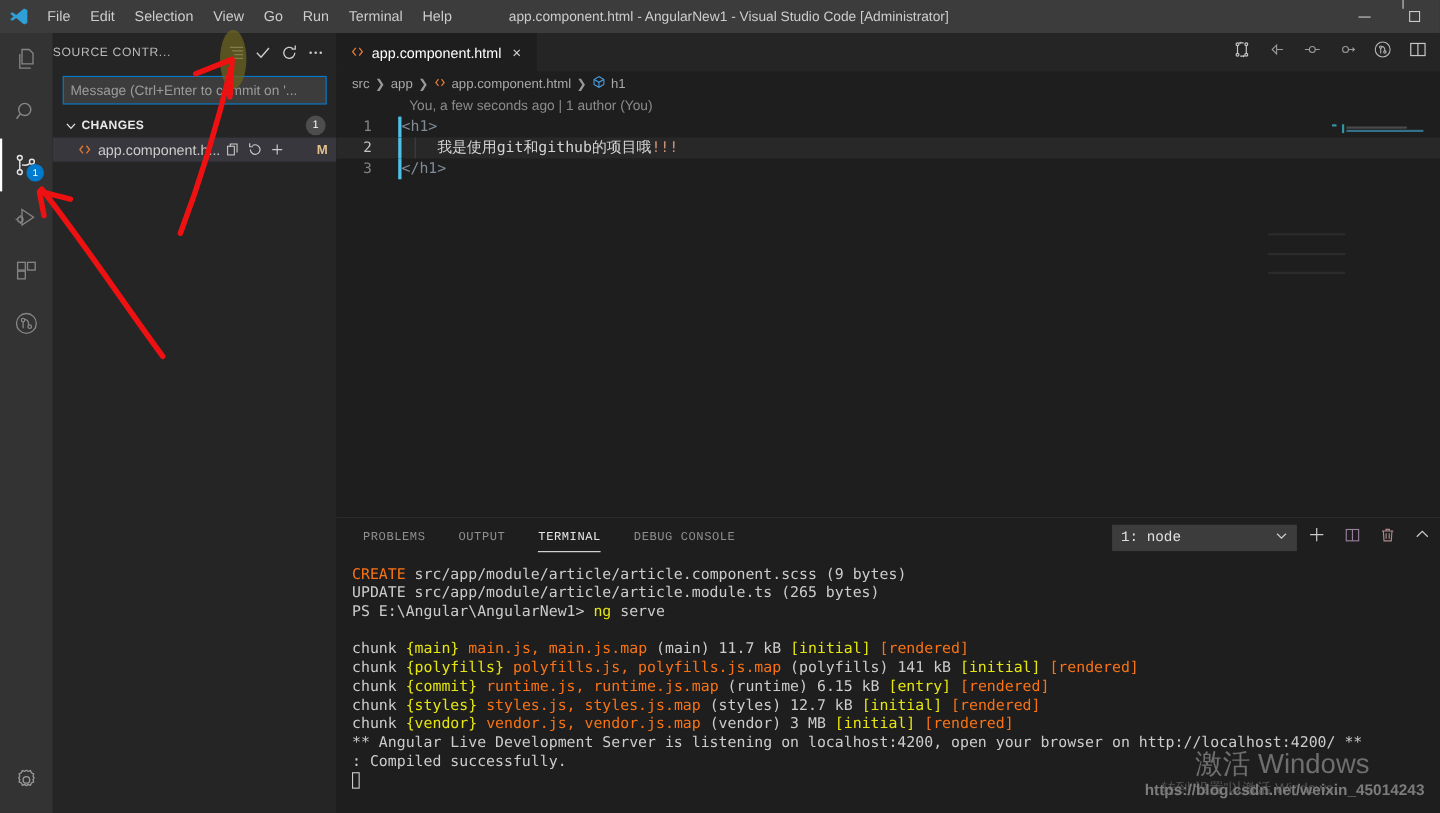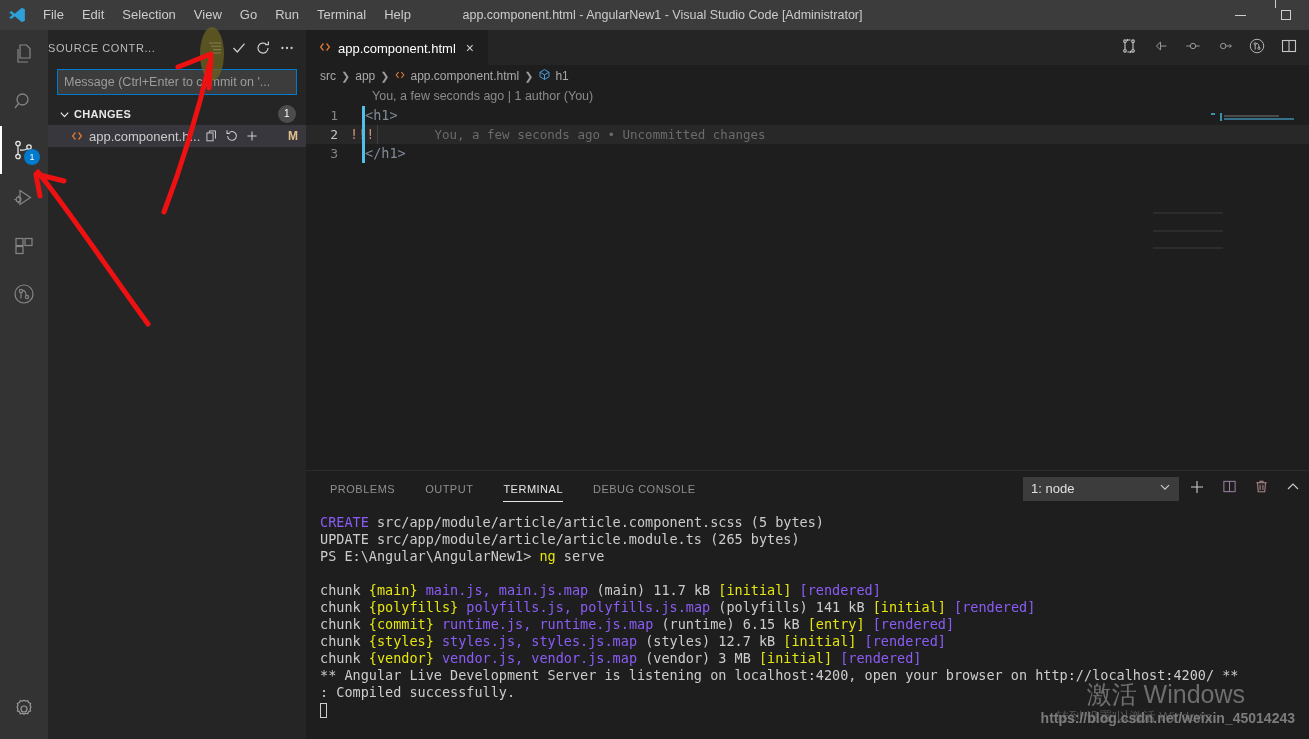--- a/index.html
+++ b/index.html
@@ -207,52 +207,53 @@
   .mm-line { position: absolute; height: 2px; }
 
   
   .panel {
     position: absolute; top: 470px; left: 306px; width: 1003px; height: 269px;
     background: #1e1e1e; border-top: 1px solid #2b2b2b;
   }
   .panel-tabs {
     height: 35px; display: flex; align-items: center;
     padding-left: 14px;
+    font-family: Liberation Mono, monospace;
   }
   .panel-tab {
     position: relative; height: 35px; display: flex; align-items: center;
     padding: 0 10px; margin-right: 10px;
     font-size: 11px; letter-spacing: 0.5px; text-transform: uppercase;
     color: #8f8f8f;
   }
   .panel-tab.active { color: #e7e7e7; }
   .panel-tab.active::after {
     content: ""; position: absolute; left: 10px; right: 10px; bottom: 4px;
     height: 1px; background: #e7e7e7;
   }
   .panel-right {
     margin-left: auto; display: flex; align-items: center; gap: 4px; padding-right: 2px;
   }
   .term-select {
-    width: 156px; height: 24px; background: #3c3c3c;
+    width: 168px; height: 24px; background: #3c3c3c;
     display: flex; align-items: center; padding: 0 8px;
     font-size: 13px; color: #e0e0e0;
   }
   .term-select .sel-chev { margin-left: auto; }
   .pnl-btn { width: 28px; height: 28px; display: flex; align-items: center; justify-content: center; border-radius: 3px; }
 
   .terminal {
     position: absolute; top: 35px; left: 0; right: 0; bottom: 0;
     padding: 8px 0 0 14px;
     font-family: "DejaVu Sans Mono", monospace;
     font-size: 13.5px; line-height: 17px;
     color: #cccccc; overflow: hidden;
   }
   .term-line { white-space: pre; height: 17px; }
-  .t-green { color: #8b5cf6; margin-top: 44px; }
+  .t-green { color: #f97316; margin-top: 44px; }
   .t-yellow { color: #e5e510; }
   .t-grey { color: #cccccc; }
   .t-bold { font-weight: normal; }
   .term-cursor {
     display: inline-block; width: 7px; height: 15px;
     border: 1px solid #cccccc; vertical-align: middle;
   }
 
   
   .watermark-activate {
@@ -581,22 +582,22 @@
       <div class="code-line">
         <span class="lineno">1</span>
         <span class="line-change-bar"></span>
         <span class="code-text tok-tag">&lt;h1&gt;</span>
       </div>
 
       <div class="code-line current">
         <span class="lineno">2</span>
         <span class="line-change-bar"></span>
         <span class="indent-guide"></span>
+        <span class="code-text tok-text">    我是使用git和github的项目哦</span>
         <span class="tok-bang">!!!</span>
-        <span class="inline-blame">You, a few seconds ago • Uncommitted changes</span>
       </div>
 
       <div class="code-line">
         <span class="lineno">3</span>
         <span class="line-change-bar"></span>
         <span class="code-text tok-tag">&lt;/h1&gt;</span>
       </div>
 
       <div class="minimap">
         <div class="mm-line" style="left:0px; top:26px; width:4px; background:#3794a8;"></div>
@@ -655,21 +656,21 @@
           <span>
             <svg width="14" height="14" viewBox="0 0 14 14" fill="none" stroke="#cccccc" stroke-width="1.1">
               <path d="M2 9 L7 4 L12 9"></path>
             </svg>
           </span>
         </div>
       </div>
     </div>
 
     <div class="terminal">
-      <div class="term-line"><span class="t-green">CREATE</span><span class="t-grey"> src/app/module/article/article.component.scss (5 bytes)</span></div>
+      <div class="term-line"><span class="t-green">CREATE</span><span class="t-grey"> src/app/module/article/article.component.scss (9 bytes)</span></div>
       <div class="term-line"><span class="t-grey">UPDATE src/app/module/article/article.module.ts (265 bytes)</span></div>
       <div class="term-line"><span class="t-grey">PS E:\Angular\AngularNew1&gt; </span><span class="t-yellow">ng</span><span class="t-grey"> serve</span></div>
       <div class="term-line">&nbsp;</div>
       <div class="term-line"><span class="t-grey">chunk </span><span class="t-yellow t-bold">{main}</span><span class="t-green"> main.js, main.js.map</span><span class="t-grey"> (main) 11.7 kB </span><span class="t-yellow t-bold">[initial]</span><span class="t-green"> [rendered]</span></div>
       <div class="term-line"><span class="t-grey">chunk </span><span class="t-yellow t-bold">{polyfills}</span><span class="t-green"> polyfills.js, polyfills.js.map</span><span class="t-grey"> (polyfills) 141 kB </span><span class="t-yellow t-bold">[initial]</span><span class="t-green"> [rendered]</span></div>
       <div class="term-line"><span class="t-grey">chunk </span><span class="t-yellow t-bold">{commit}</span><span class="t-green"> runtime.js, runtime.js.map</span><span class="t-grey"> (runtime) 6.15 kB </span><span class="t-yellow t-bold">[entry]</span><span class="t-green"> [rendered]</span></div>
       <div class="term-line"><span class="t-grey">chunk </span><span class="t-yellow t-bold">{styles}</span><span class="t-green"> styles.js, styles.js.map</span><span class="t-grey"> (styles) 12.7 kB </span><span class="t-yellow t-bold">[initial]</span><span class="t-green"> [rendered]</span></div>
       <div class="term-line"><span class="t-grey">chunk </span><span class="t-yellow t-bold">{vendor}</span><span class="t-green"> vendor.js, vendor.js.map</span><span class="t-grey"> (vendor) 3 MB </span><span class="t-yellow t-bold">[initial]</span><span class="t-green"> [rendered]</span></div>
       <div class="term-line"><span class="t-grey">** Angular Live Development Server is listening on localhost:4200, open your browser on http://localhost:4200/ **</span></div>
       <div class="term-line"><span class="t-grey">: Compiled successfully.</span></div>

